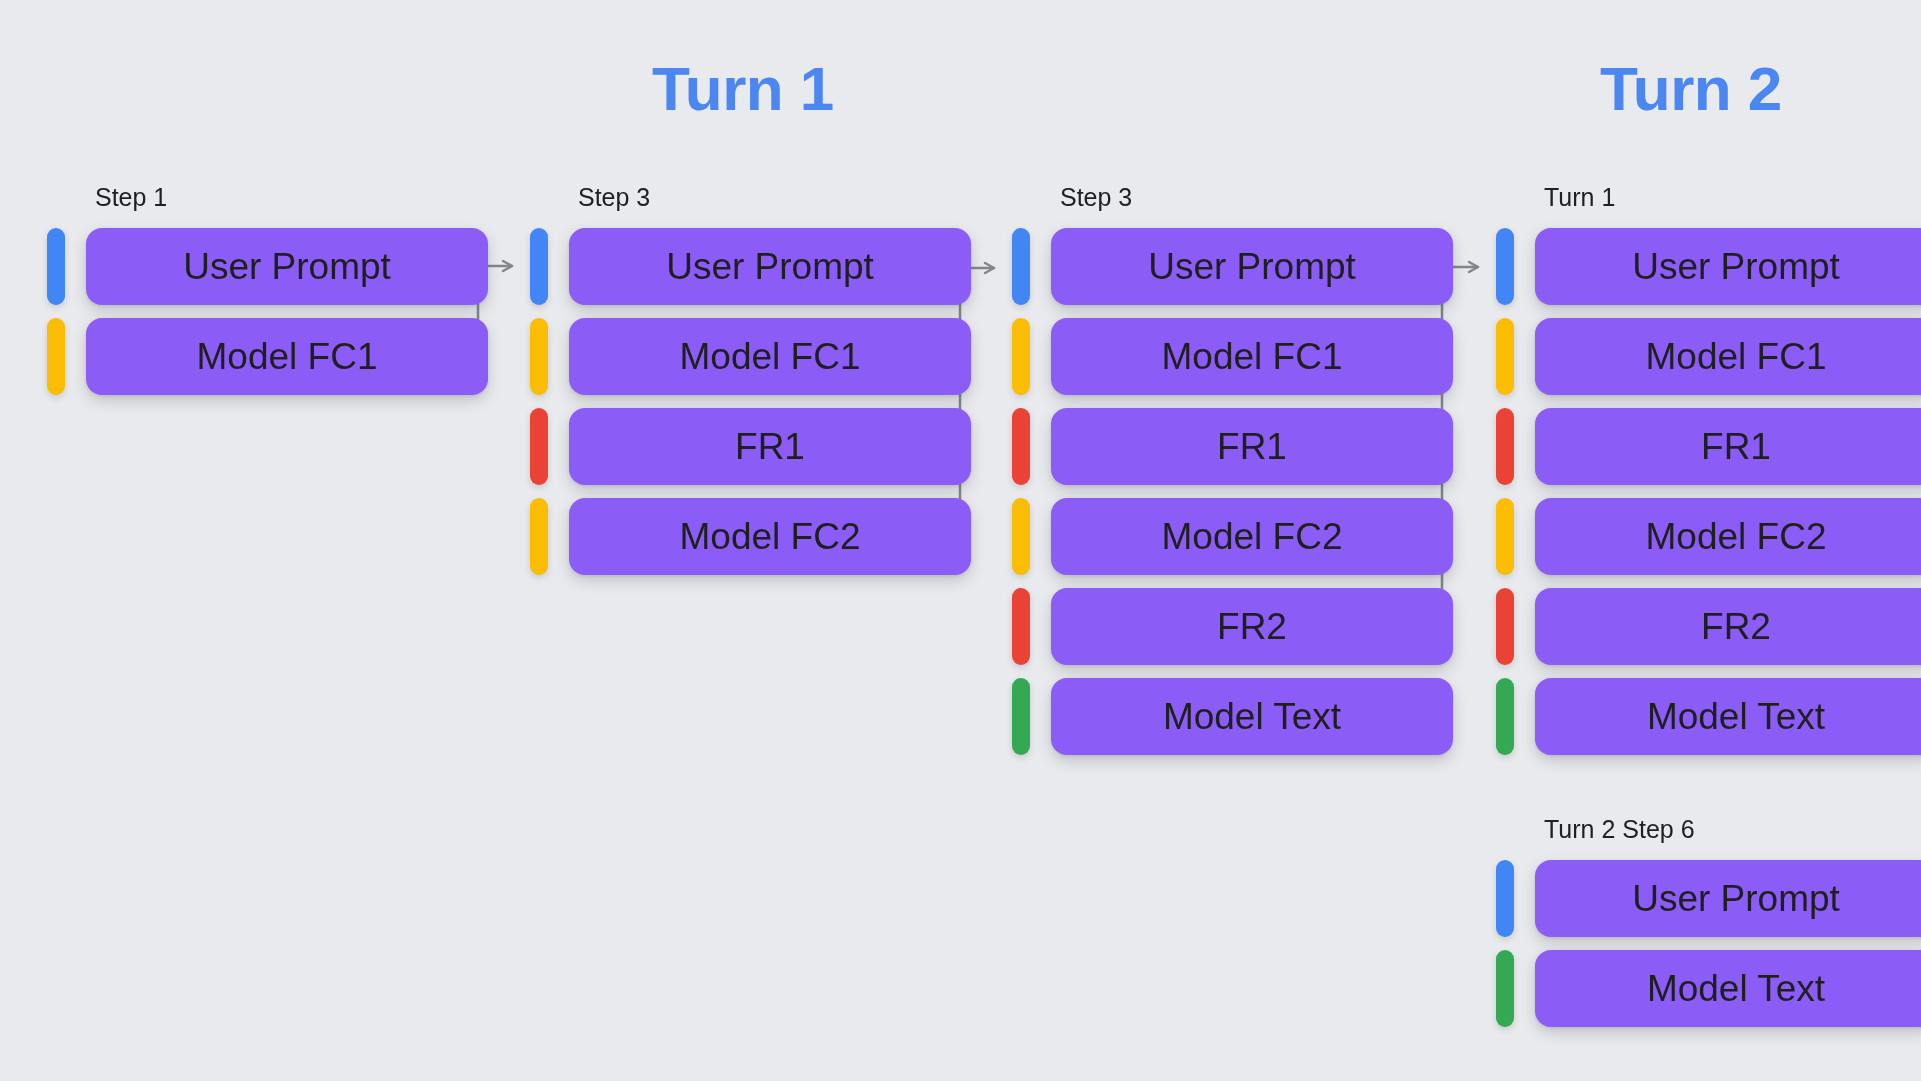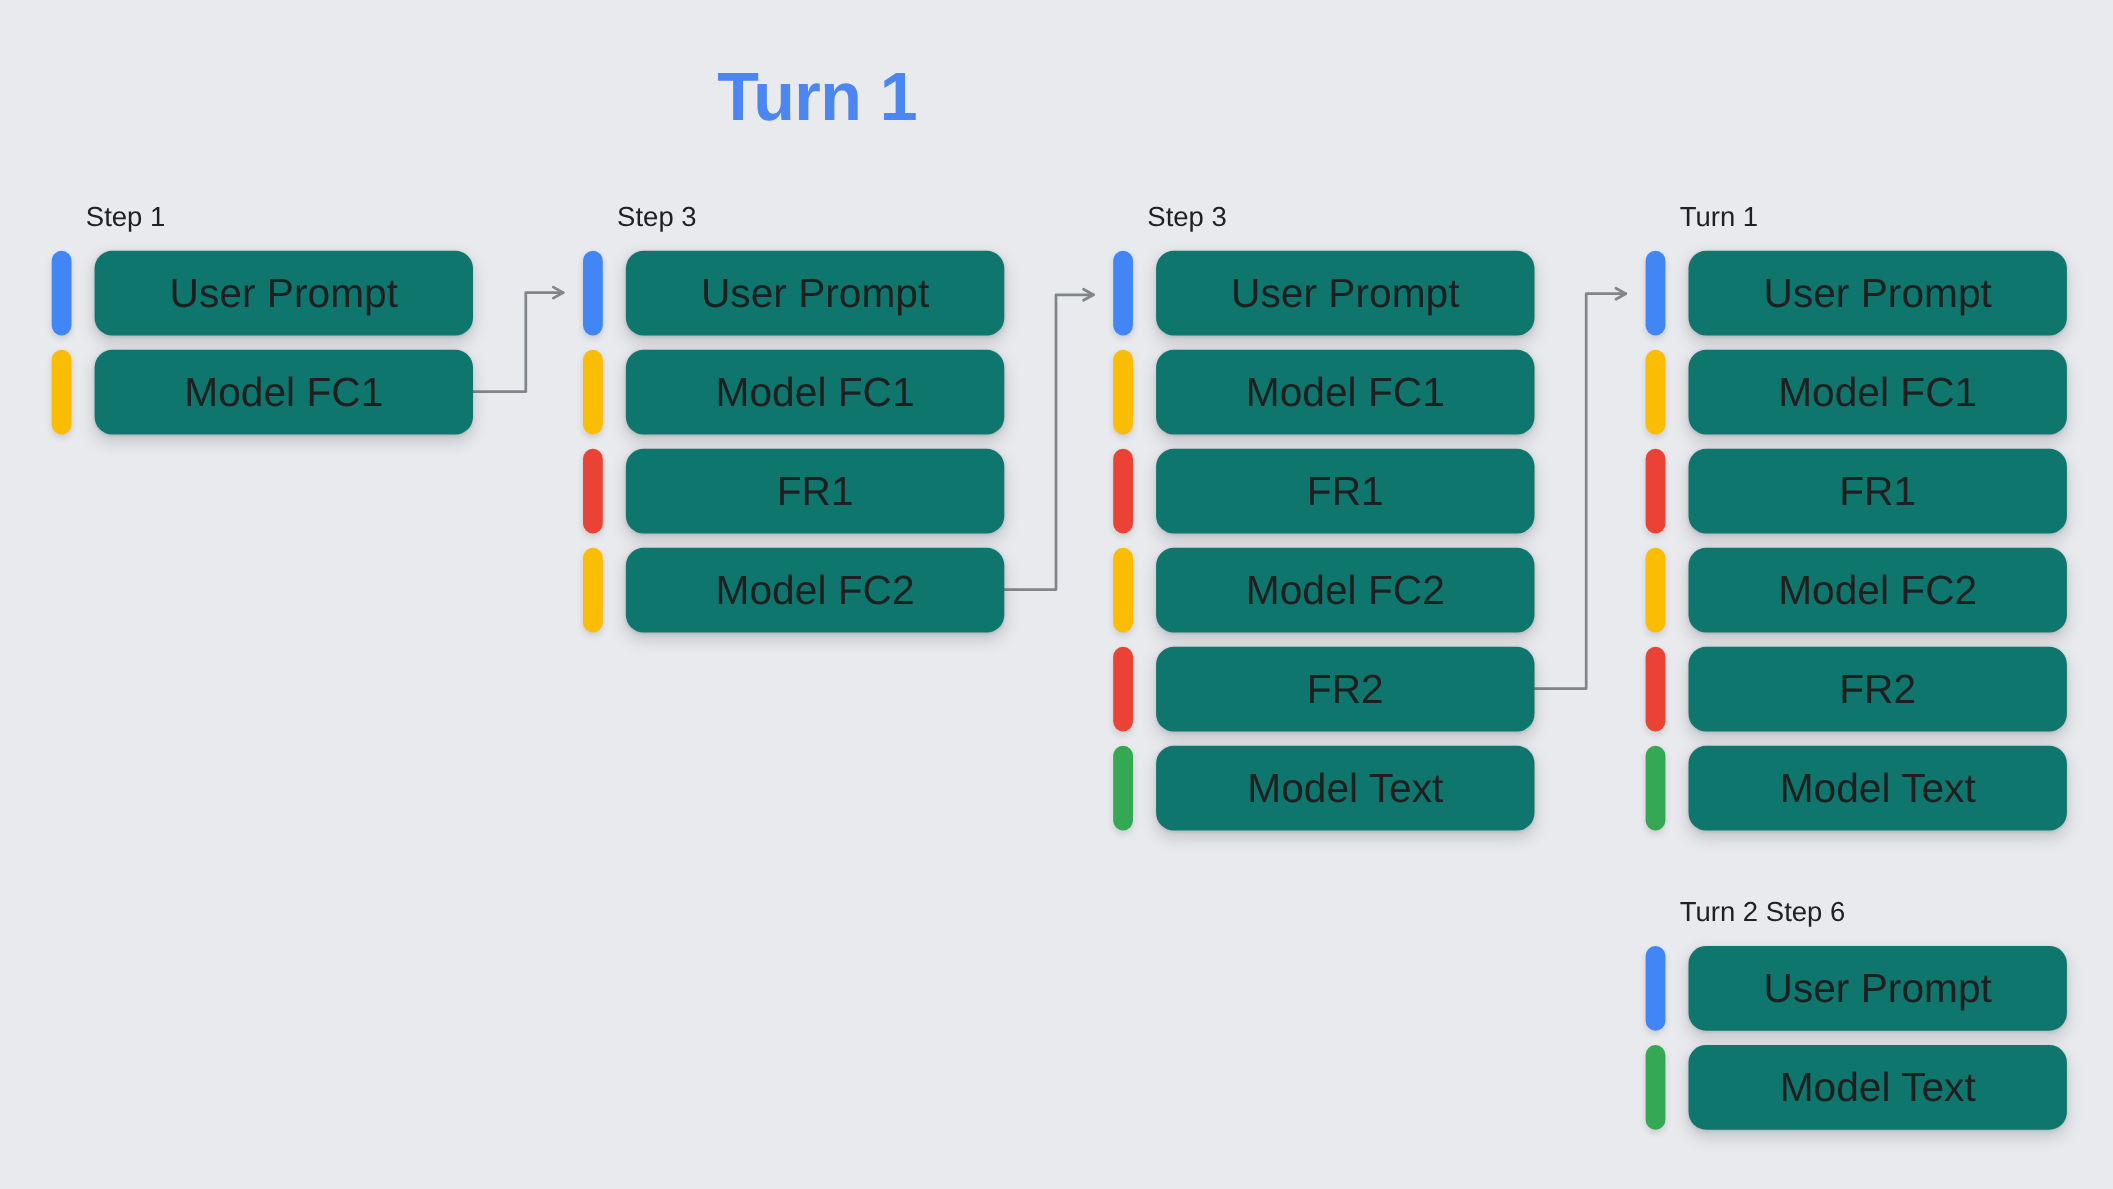--- a/index.html
+++ b/index.html
@@ -33,21 +33,21 @@
     width: 420px;
   }
   .group.g1 { left: 47px;   top: 182px; }
   .group.g2 { left: 530px;  top: 182px; }
   .group.g3 { left: 1012px; top: 182px; }
   .group.g4 { left: 1496px; top: 182px; }
   .group.g5 { left: 1496px; top: 814px; }
 
   .group-label {
     position: absolute;
-    left: 31px;
+    left: 48px;
     top: 0;
     font-size: 25px;
     line-height: 30px;
     color: #202124;
     white-space: nowrap;
   }
   .items {
     position: absolute;
     left: 0;
     top: 46px;
@@ -62,23 +62,23 @@
     height: 77px;
   }
   .bar {
     width: 18px;
     height: 77px;
     border-radius: 9px;
     flex: 0 0 18px;
     box-shadow: 0 3px 6px rgba(60,64,67,0.18);
   }
   .box {
-    width: 344px;
+    width: 402px;
     height: 77px;
-    background: #0f766e;
+    background: #8b5cf6;
     border-radius: 16px;
     box-shadow: 0 6px 14px rgba(60,64,67,0.22), 0 1px 3px rgba(60,64,67,0.12);
     display: flex;
     align-items: center;
     justify-content: center;
     font-size: 37px;
     color: #1f1f1f;
     white-space: nowrap;
   }
   svg.connections {
@@ -96,20 +96,21 @@
     stroke-linejoin: round;
     stroke-linecap: round;
   }
 </style>
 </head>
 <body style="background: rgb(233, 234, 238);">
 
 <div class="canvas">
 
   <div class="turn-title t1" style="color: rgb(76, 134, 240);">Turn 1</div>
+  <div class="turn-title t2" style="color: rgb(76, 134, 240);">Turn 2</div>
 
   <svg class="connections" viewBox="0 0 1921 1081" xmlns="http://www.w3.org/2000/svg">
     <defs>
       <marker id="arrowhead" markerWidth="18" markerHeight="18" refX="12" refY="8" orient="auto" markerUnits="userSpaceOnUse">
         <path class="arrow-stroke" d="M3,3 L12,8 L3,13" style="stroke: rgb(128, 134, 139);"></path>
       </marker>
     </defs>
     <path class="arrow-stroke" d="M424,356 L478,356 L478,266 L512,266" marker-end="url(#arrowhead)" style="stroke: rgb(128, 134, 139);"></path>
     <path class="arrow-stroke" d="M906,536 L960,536 L960,268 L994,268" marker-end="url(#arrowhead)" style="stroke: rgb(128, 134, 139);"></path>
     <path class="arrow-stroke" d="M1388,626 L1442,626 L1442,267 L1478,267" marker-end="url(#arrowhead)" style="stroke: rgb(128, 134, 139);"></path>

